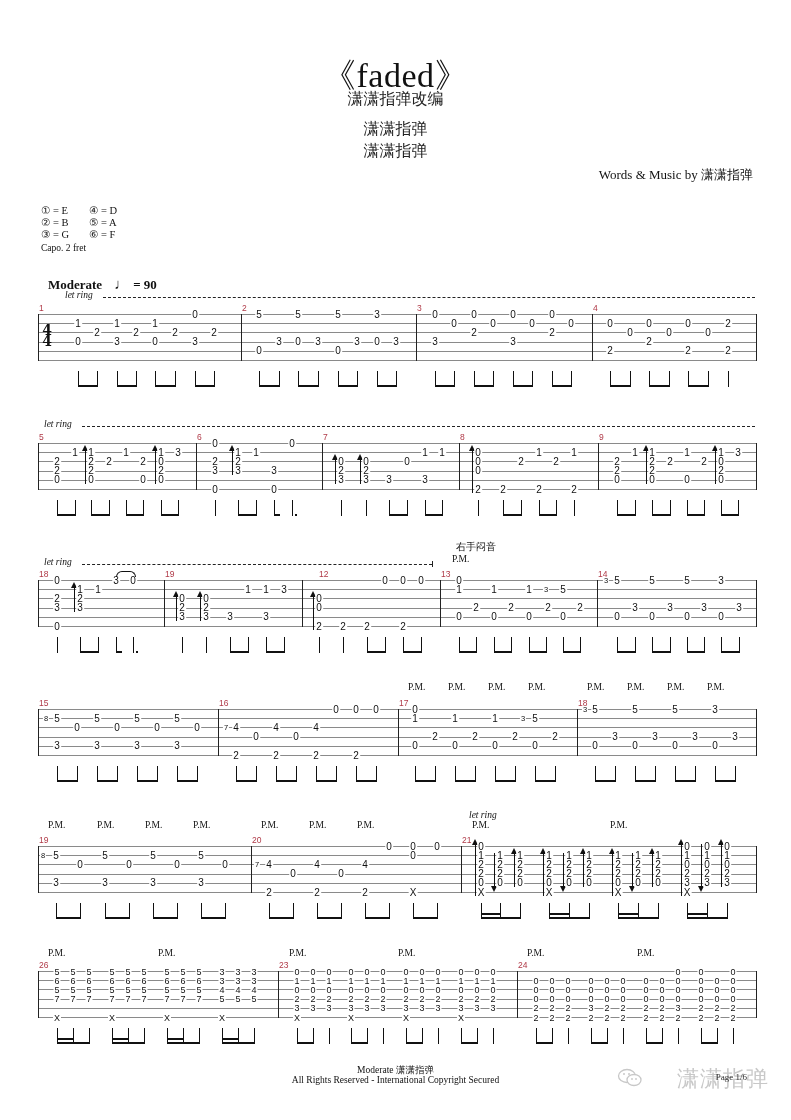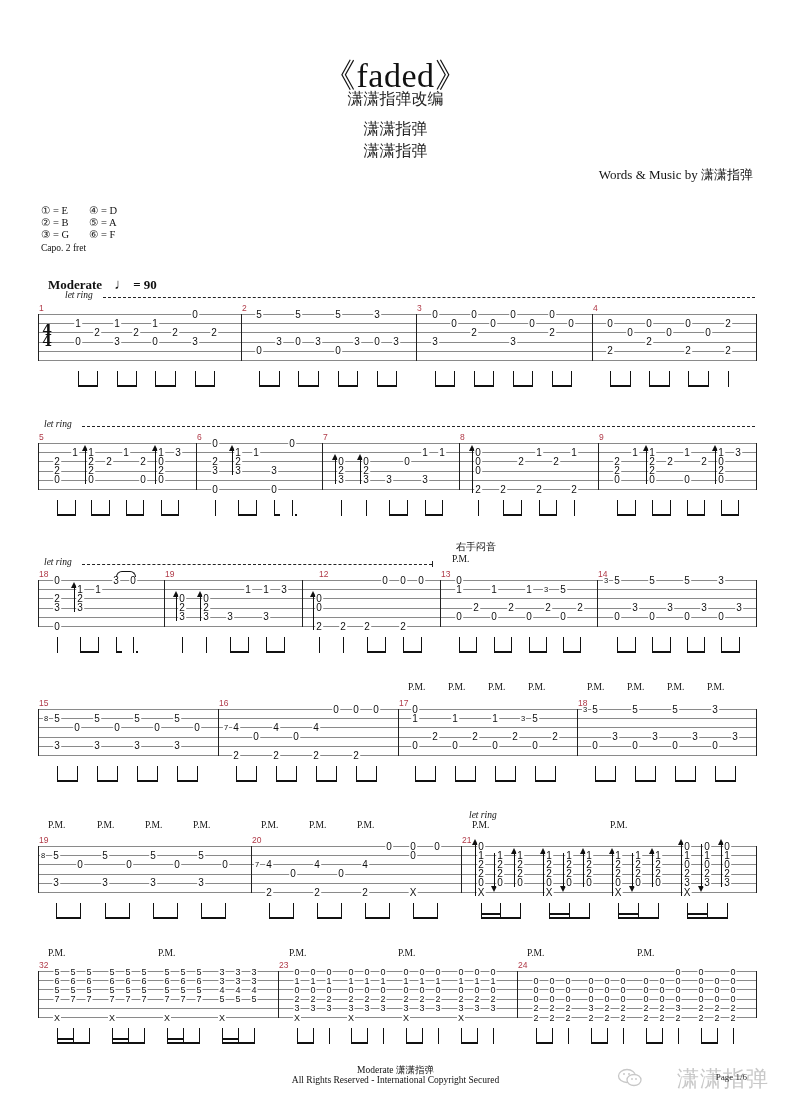--- a/index.html
+++ b/index.html
@@ -764,21 +764,21 @@
     <div class="staff-line" style="left: 38px; top: 998.6px; width: 718px;"></div>
     <div class="staff-line" style="left: 38px; top: 1007.8px; width: 718px;"></div>
     <div class="staff-line" style="left: 38px; top: 1017px; width: 718px;"></div>
     <div class="pm" style="left: 48px; top: 948px;">P.M.</div>
     <div class="pm" style="left: 158px; top: 948px;">P.M.</div>
     <div class="pm" style="left: 289px; top: 948px;">P.M.</div>
     <div class="pm" style="left: 398px; top: 948px;">P.M.</div>
     <div class="pm" style="left: 527px; top: 948px;">P.M.</div>
     <div class="pm" style="left: 637px; top: 948px;">P.M.</div>
     <div class="barline" style="left: 38px; top: 971px; height: 47px;"></div>
-    <div class="mnum" style="left: 39px; top: 960px;">32</div>
+    <div class="mnum" style="left: 39px; top: 960px;">26</div>
     <div class="fret" style="left: 57px; top: 971.5px; font-size: 9px;">5</div>
     <div class="fret" style="left: 57px; top: 980.7px; font-size: 9px;">6</div>
     <div class="fret" style="left: 57px; top: 989.9px; font-size: 9px;">5</div>
     <div class="fret" style="left: 57px; top: 999.1px; font-size: 9px;">7</div>
     <div class="fret" style="left: 57px; top: 1017.5px; font-size: 9px;">X</div>
     <div class="fret" style="left: 73px; top: 971.5px; font-size: 9px;">5</div>
     <div class="fret" style="left: 73px; top: 980.7px; font-size: 9px;">6</div>
     <div class="fret" style="left: 73px; top: 989.9px; font-size: 9px;">5</div>
     <div class="fret" style="left: 73px; top: 999.1px; font-size: 9px;">7</div>
     <div class="fret" style="left: 89px; top: 971.5px; font-size: 9px;">5</div>

